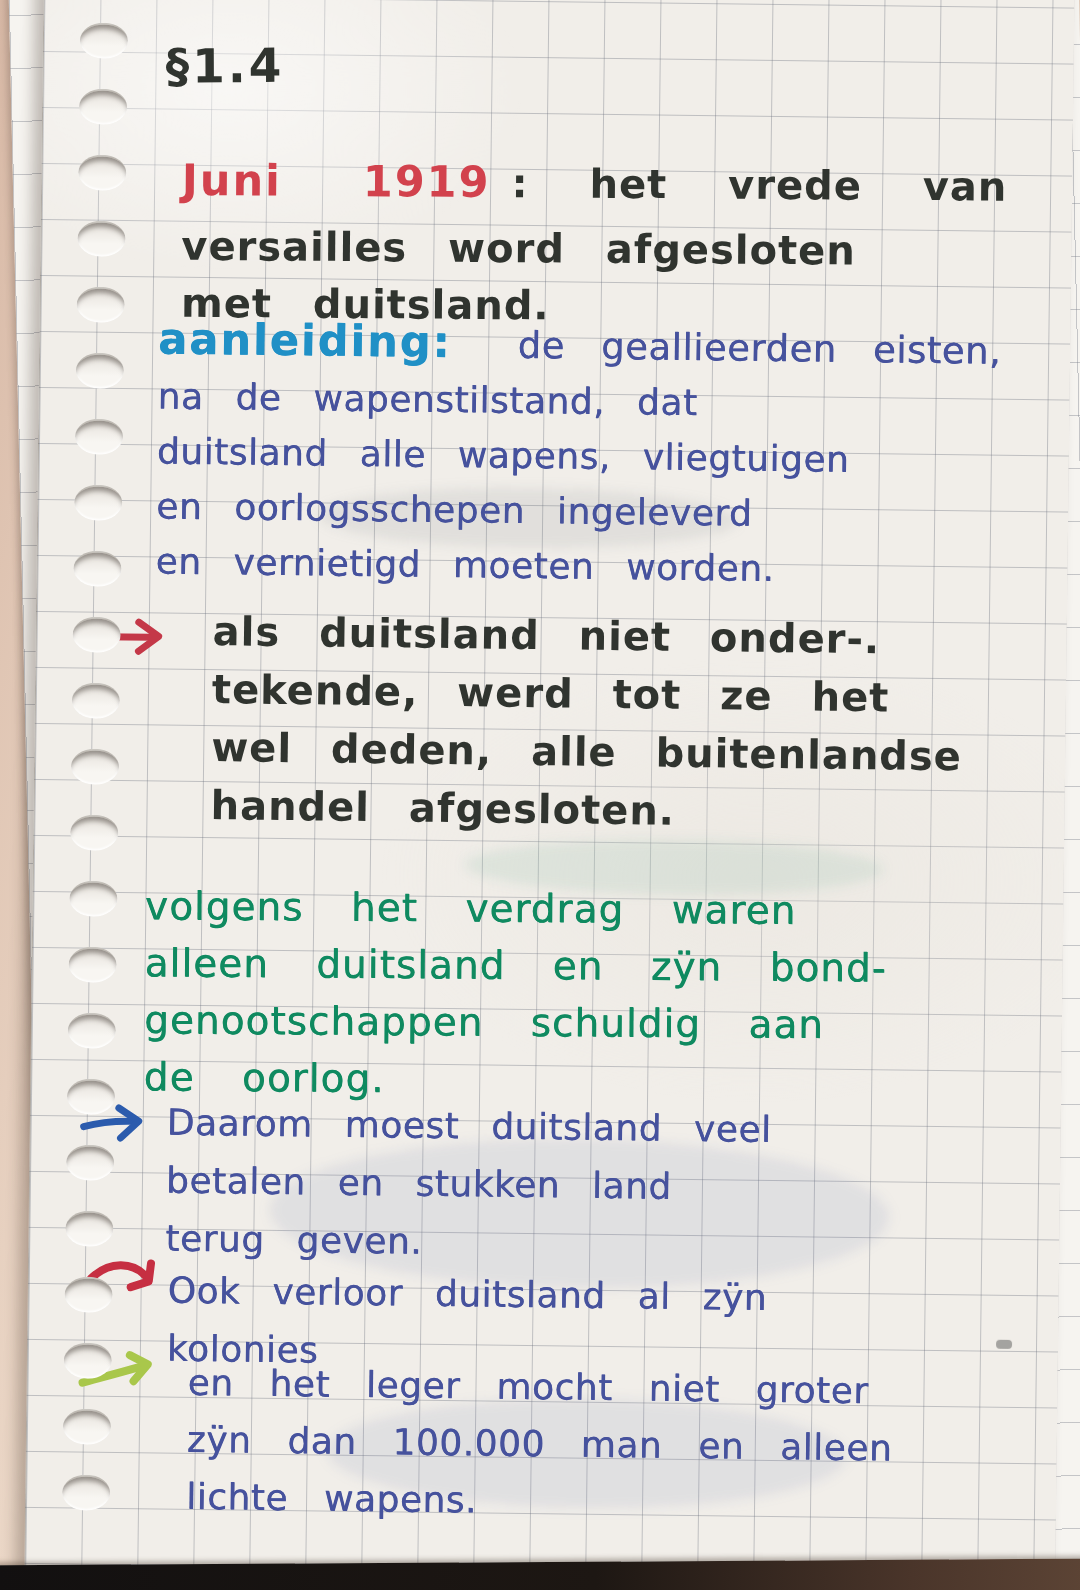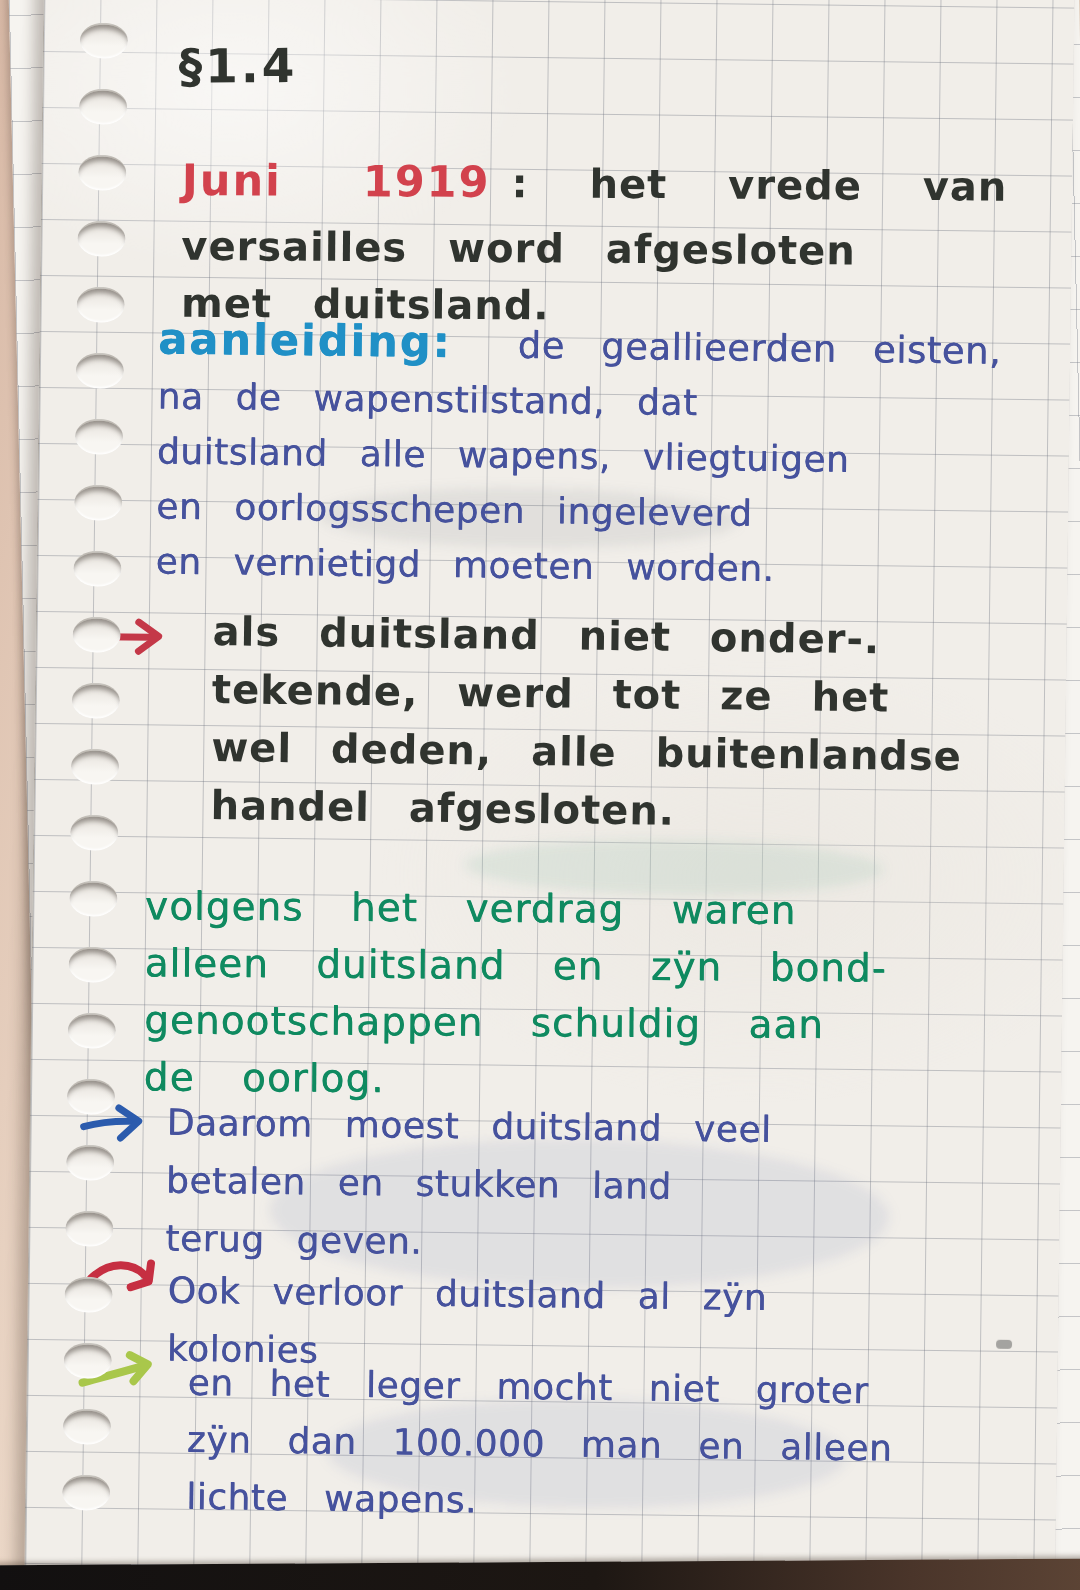--- a/index.html
+++ b/index.html
@@ -89,21 +89,21 @@
 
   <div class="page">
     <div class="content">
 
       <div class="smudge gray" style="left:280px;top:530px;width:420px;height:60px;"></div>
       <div class="smudge green" style="left:430px;top:880px;width:420px;height:55px;"></div>
       <div class="smudge blue" style="left:240px;top:1180px;width:620px;height:150px;"></div>
       <div class="smudge blue" style="left:300px;top:1440px;width:520px;height:110px;"></div>
       <div class="pen-mark" style="left:968px;top:1376px;"></div>
 
-      <div class="blk heading ink-dark" style="left:122px;top:84px;margin-left:13px;">§1.4</div>
+      <div class="blk heading ink-dark" style="left:122px;top:84px;">§1.4</div>
 
       <div class="blk intro" style="left:140px;top:196px;transform:rotate(-.3deg);">
         <span class="line">
           <span class="ink-red">Juni 1919</span>
           <span class="ink-dark rest">: het vrede van</span>
         </span>
         <span class="line ink-dark">versailles word afgesloten</span>
         <span class="line ink-dark">met duitsland.</span>
       </div>
 

